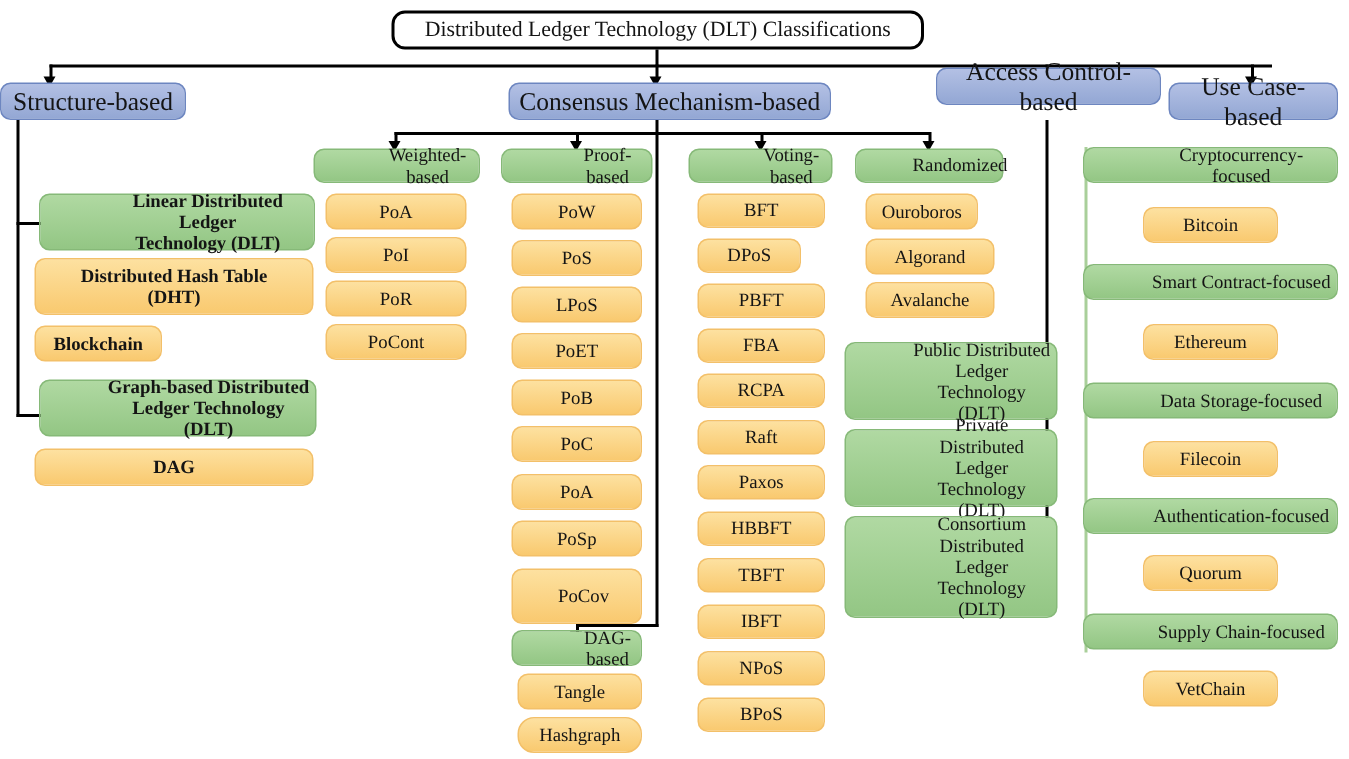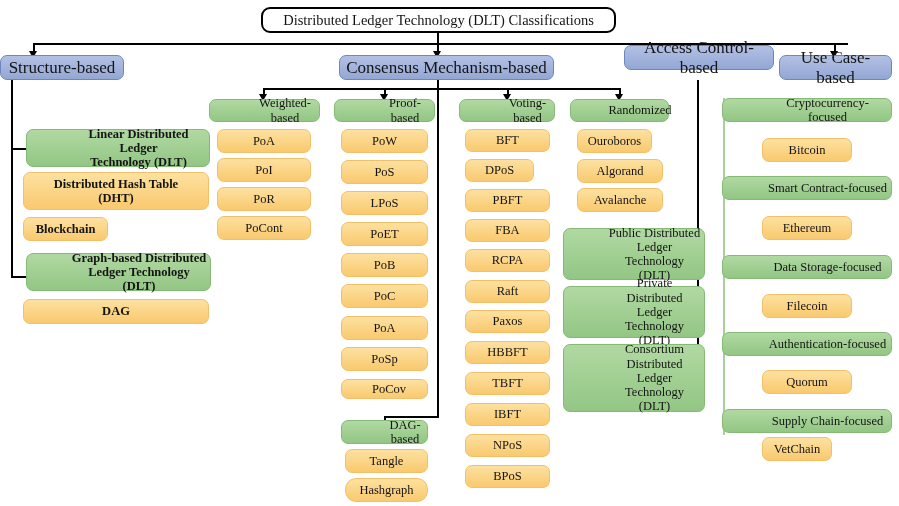--- a/index.html
+++ b/index.html
@@ -119,21 +119,21 @@
 
   <div class="node green" style="left:334px;top:99px;width:101px;height:23px;">Proof-based</div>
   <div class="node orange" style="left:341px;top:129px;width:87px;height:24px;">PoW</div>
   <div class="node orange" style="left:341px;top:160px;width:87px;height:24px;">PoS</div>
   <div class="node orange" style="left:341px;top:191px;width:87px;height:24px;">LPoS</div>
   <div class="node orange" style="left:341px;top:222px;width:87px;height:24px;">PoET</div>
   <div class="node orange" style="left:341px;top:253px;width:87px;height:24px;">PoB</div>
   <div class="node orange" style="left:341px;top:284px;width:87px;height:24px;">PoC</div>
   <div class="node orange" style="left:341px;top:316px;width:87px;height:24px;">PoA</div>
   <div class="node orange" style="left:341px;top:347px;width:87px;height:24px;">PoSp</div>
-  <div class="node orange" style="left:341px;top:379px;width:87px;height:20px;padding-left:12px;">PoCov</div>
+  <div class="node orange" style="left:341px;top:379px;width:87px;height:37px;padding-left:12px;">PoCov</div>
 
   <div class="node green" style="left:341px;top:420px;width:87px;height:24px;">DAG-based</div>
   <div class="node orange" style="left:345px;top:449px;width:83px;height:24px;">Tangle</div>
   <div class="node orange" style="left:345px;top:478px;width:83px;height:24px;border-radius:11px;">Hashgraph</div>
 
   <div class="node green" style="left:459px;top:99px;width:96px;height:23px;">Voting-based</div>
   <div class="node orange" style="left:465px;top:129px;width:85px;height:23px;">BFT</div>
   <div class="node orange" style="left:465px;top:159px;width:69px;height:23px;">DPoS</div>
   <div class="node orange" style="left:465px;top:189px;width:85px;height:23px;">PBFT</div>
   <div class="node orange" style="left:465px;top:219px;width:85px;height:23px;">FBA</div>
@@ -178,15 +178,15 @@
   <div class="node green" style="left:722px;top:176px;width:170px;height:24px;">Smart Contract-focused</div>
   <div class="node orange" style="left:762px;top:216px;width:90px;height:24px;">Ethereum</div>
 
   <div class="node green" style="left:722px;top:255px;width:170px;height:24px;">Data Storage-focused</div>
   <div class="node orange" style="left:762px;top:294px;width:90px;height:24px;">Filecoin</div>
 
   <div class="node green" style="left:722px;top:332px;width:170px;height:24px;">Authentication-focused</div>
   <div class="node orange" style="left:762px;top:370px;width:90px;height:24px;">Quorum</div>
 
   <div class="node green" style="left:722px;top:409px;width:170px;height:24px;">Supply Chain-focused</div>
-  <div class="node orange" style="left:762px;top:437px;width:70px;height:24px;">VetChain</div>
+  <div class="node orange" style="left:762px;top:447px;width:90px;height:24px;">VetChain</div>
 
 </div>
 
 </body></html>

